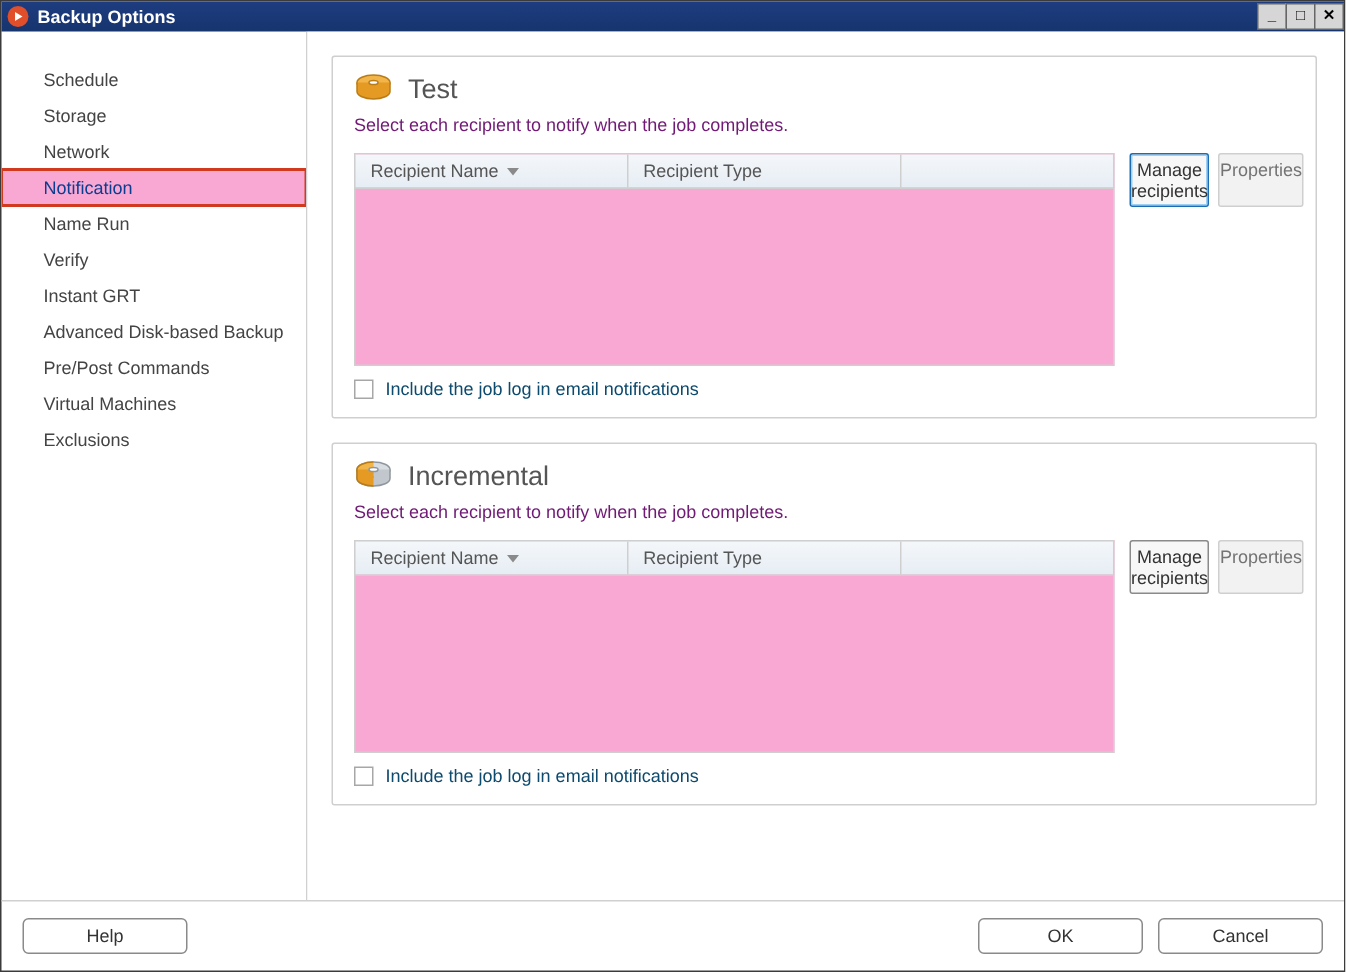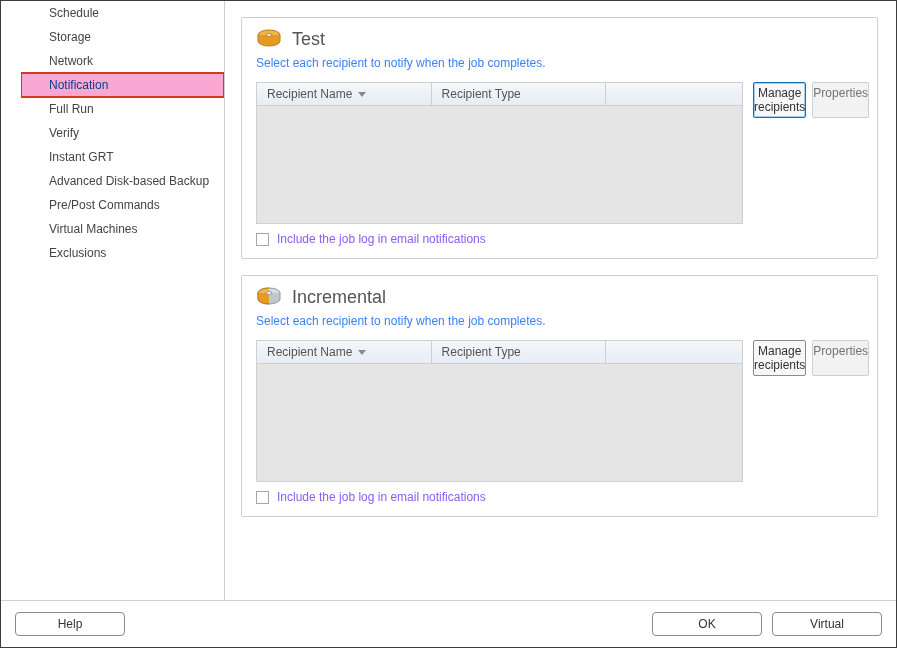--- a/index.html
+++ b/index.html
@@ -55,24 +55,23 @@
     cursor:pointer;
   }
   .body {
     flex:1;
     display:flex;
     overflow:hidden;
   }
   .sidebar {
     width: 204px;
     border-right: 1px solid #d0d0d0;
-    padding-top: 0;
+    padding-top: 20px;
     overflow:auto;
     box-sizing:border-box;
-    margin-left:20px;
   }
   .sidebar-item {
     padding: 5px 12px 5px 28px;
     color:#444;
     font-size:12px;
     cursor:pointer;
     white-space:nowrap;
   }
   .sidebar-item.selected {
     background:#f9a8d4;
@@ -102,32 +101,32 @@
     margin-bottom:4px;
   }
   .panel-header .disc-icon svg { display:block; }
   .panel-title {
     font-size:18px;
     color:#555;
     font-weight:400;
   }
   .panel-desc {
     font-size:12px;
-    color:#3b82f6;
+    color:#701a75;
     margin: 6px 0 12px 0;
   }
   .row {
     display:flex;
     gap:10px;
     align-items:flex-start;
   }
   .table-wrap {
     flex:1;
     border:1px solid #cfcfcf;
-    background:#e5e5e5;
+    background:#f9a8d4;
     height:140px;
     display:flex;
     flex-direction:column;
   }
   .thead {
     display:flex;
     background:linear-gradient(#f4f7fa,#e6edf4);
     border-bottom:1px solid #cfcfcf;
     height:22px;
     align-items:stretch;
@@ -175,21 +174,21 @@
     color:#737373;
     border-color:#cfcfcf;
     cursor:default;
     background:#f2f2f2;
   }
   .checkbox-row {
     margin-top:8px;
     display:flex;
     align-items:center;
     gap:8px;
-    color:#8b5cf6;
+    color:#0c4a6e;
     font-size:12px;
   }
   .checkbox {
     width:13px;height:13px;
     border:1px solid #a7a7a7;
     background:#fff;
     box-sizing:border-box;
   }
   .footer {
     border-top:1px solid #d0d0d0;
@@ -209,29 +208,49 @@
     border-radius:4px;
     font-size:12px;
     cursor:pointer;
   }
 </style>
 </head>
 <body>
 
 <div class="window">
 
+  <div class="titlebar">
+    <span class="app-icon">
+      <svg width="8" height="8" viewBox="0 0 8 8">
+          <polygon points="2,1 7,4 2,7" fill="#fff"></polygon>
+        </svg>
+    </span>
+    <span>Backup Options</span>
+    <span class="spacer"></span>
+    <div class="winbtns">
+      <div class="winbtn">
+          <span>_</span>
+        </div>
+      <div class="winbtn">
+          <span>□</span>
+        </div>
+      <div class="winbtn">
+          <span>✕</span>
+        </div>
+    </div>
+  </div>
 
   <div class="body">
 
     <div class="sidebar" id="sidebar">
         <div class="sidebar-item"><span>Schedule</span></div>
         <div class="sidebar-item"><span>Storage</span></div>
         <div class="sidebar-item"><span>Network</span></div>
         <div class="sidebar-item selected highlighted"><span>Notification</span></div>
-        <div class="sidebar-item"><span>Full Run</span></div>
+        <div class="sidebar-item"><span>Name Run</span></div>
         <div class="sidebar-item"><span>Verify</span></div>
         <div class="sidebar-item"><span>Instant GRT</span></div>
         <div class="sidebar-item"><span>Advanced Disk-based Backup</span></div>
         <div class="sidebar-item"><span>Pre/Post Commands</span></div>
         <div class="sidebar-item"><span>Virtual Machines</span></div>
         <div class="sidebar-item"><span>Exclusions</span></div>
       </div>
 
     <div class="content">
 
@@ -322,16 +341,16 @@
         </div>
       </div>
 
     </div>
   </div>
 
   <div class="footer">
     <div class="fbtn">Help</div>
     <div class="spacer"></div>
     <div class="fbtn">OK</div>
-    <div class="fbtn">Virtual</div>
+    <div class="fbtn">Cancel</div>
   </div>
 
 </div>
 
 </body></html>

